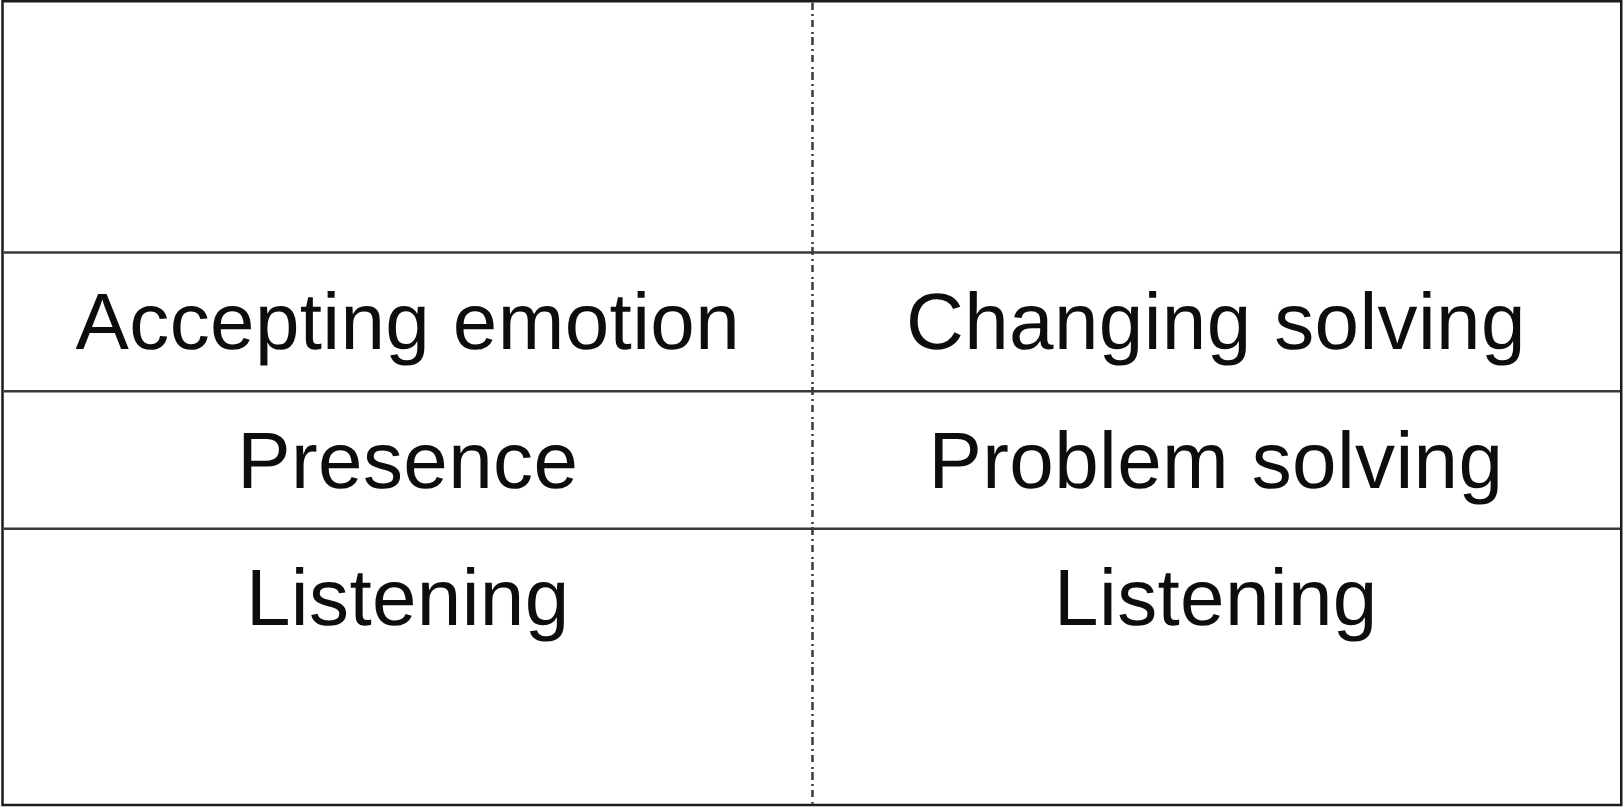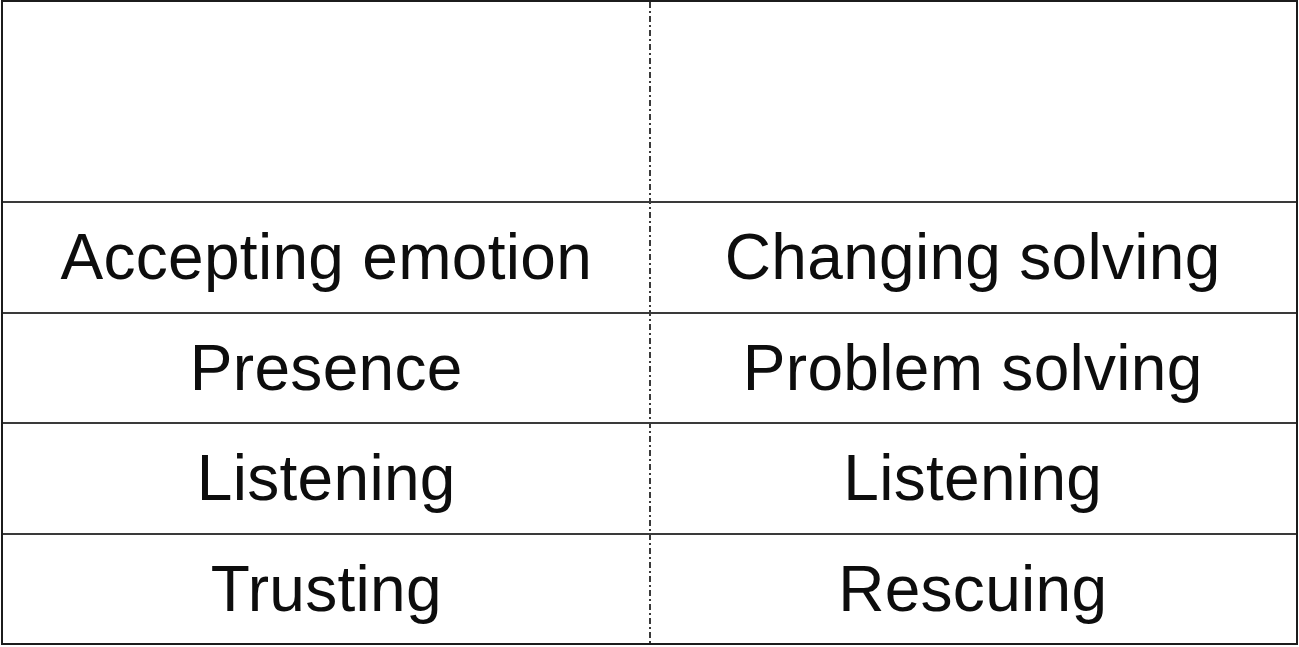--- a/index.html
+++ b/index.html
@@ -91,20 +91,16 @@
   <div class="t-row data-row">
     <div class="t-cell data-cell">Presence</div>
     <div class="t-cell data-cell">Problem solving</div>
   </div>
 
   <div class="t-row data-row">
     <div class="t-cell data-cell">Listening</div>
     <div class="t-cell data-cell">Listening</div>
   </div>
 
-  <div class="t-row data-row">
-    <div class="t-cell data-cell">Trusting</div>
-    <div class="t-cell data-cell">Rescuing</div>
-  </div>
 
   <div class="col-divider"></div>
 
 </div>
 
 </body></html>

